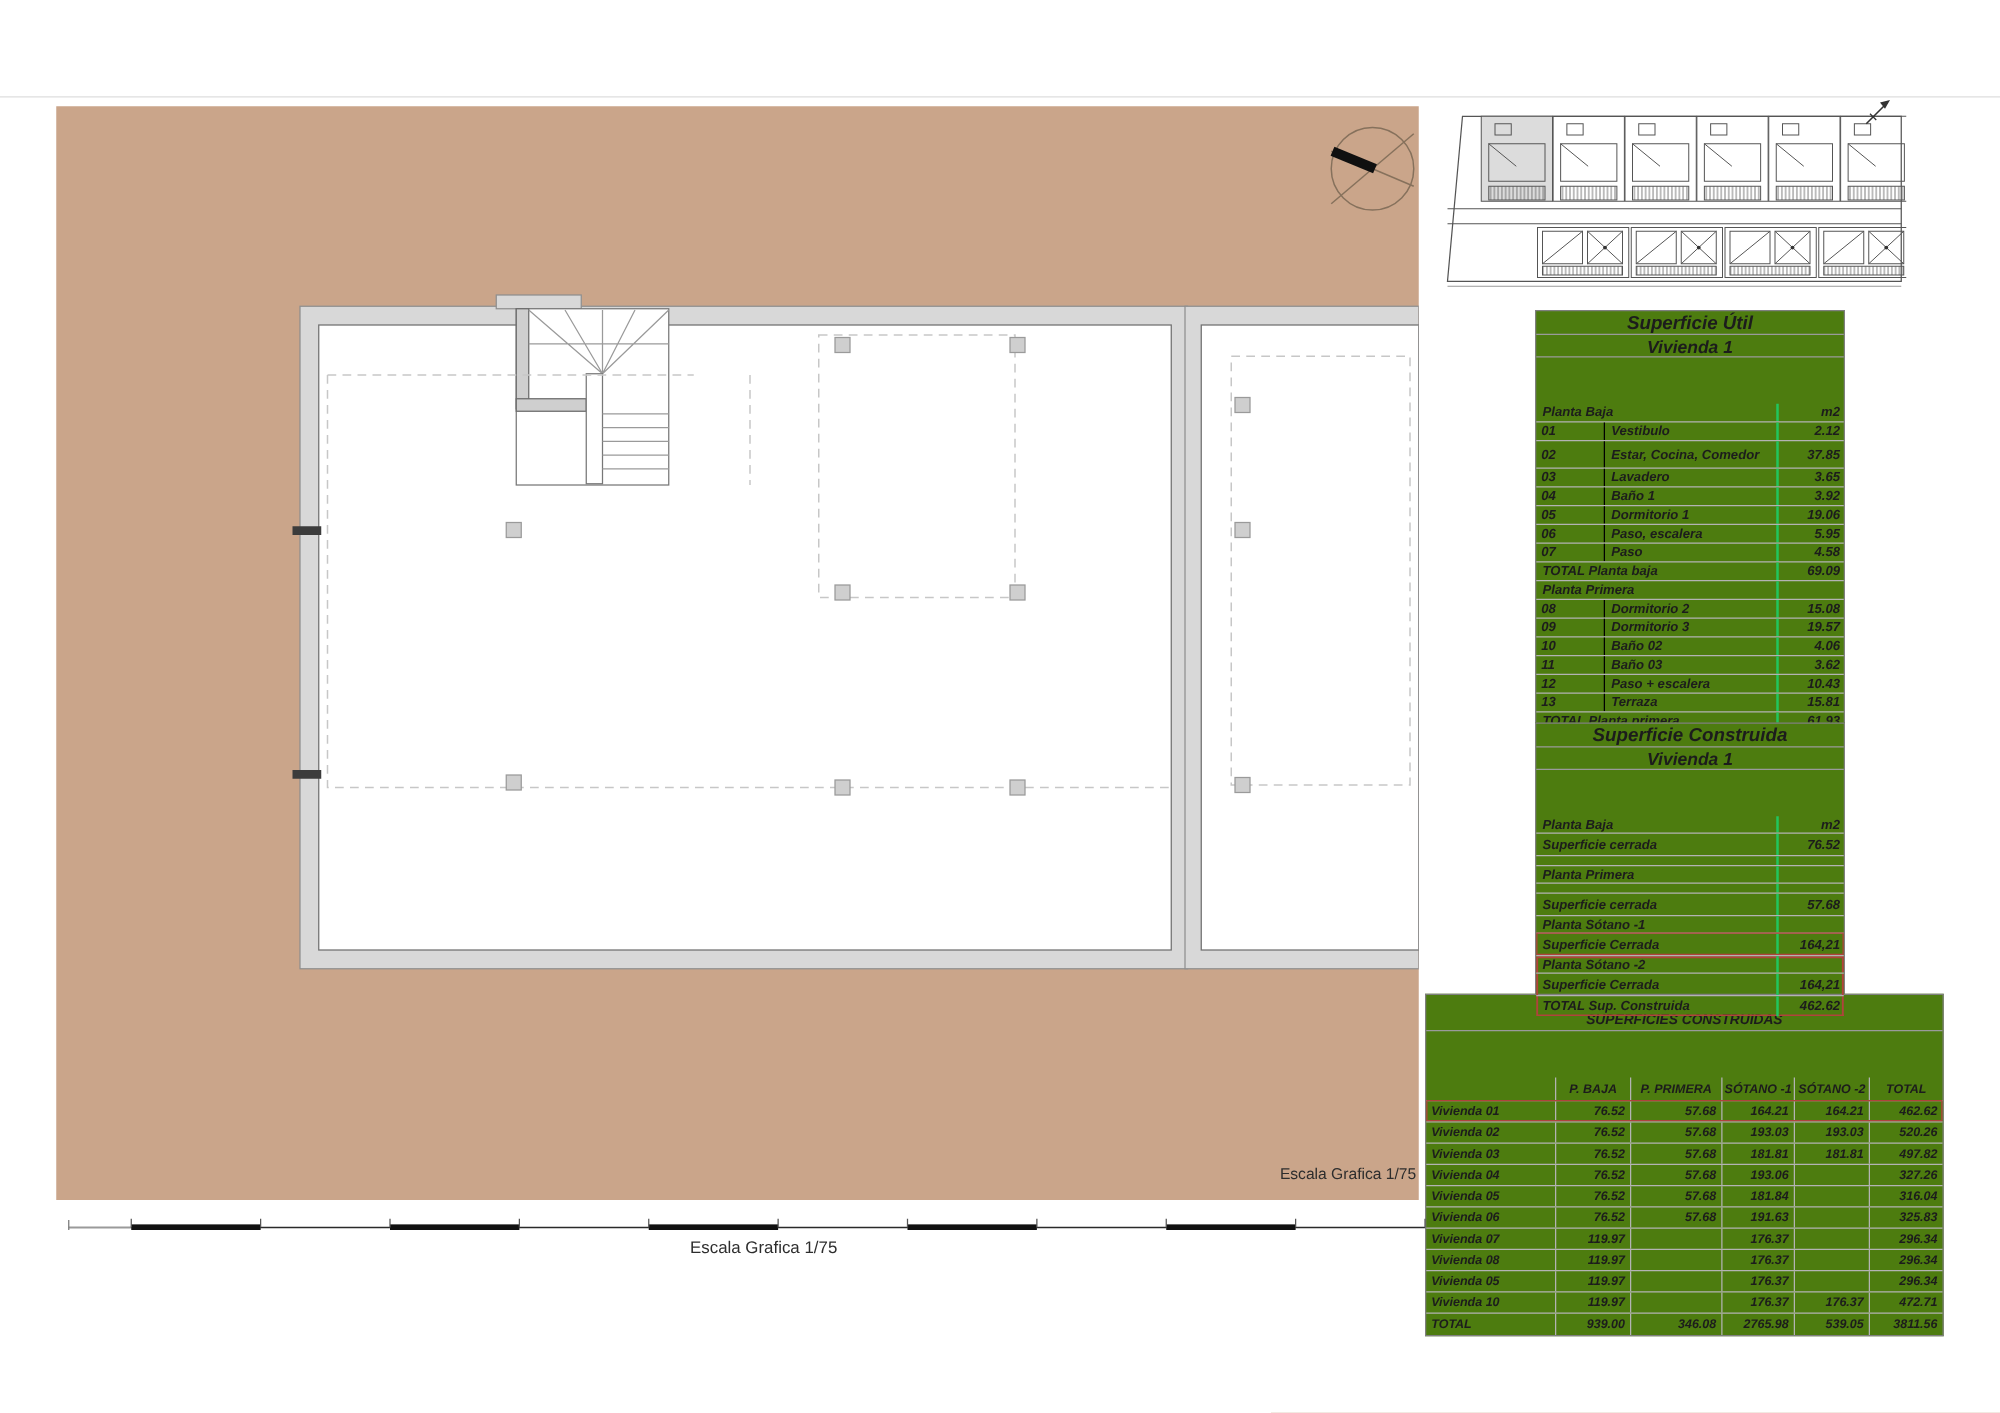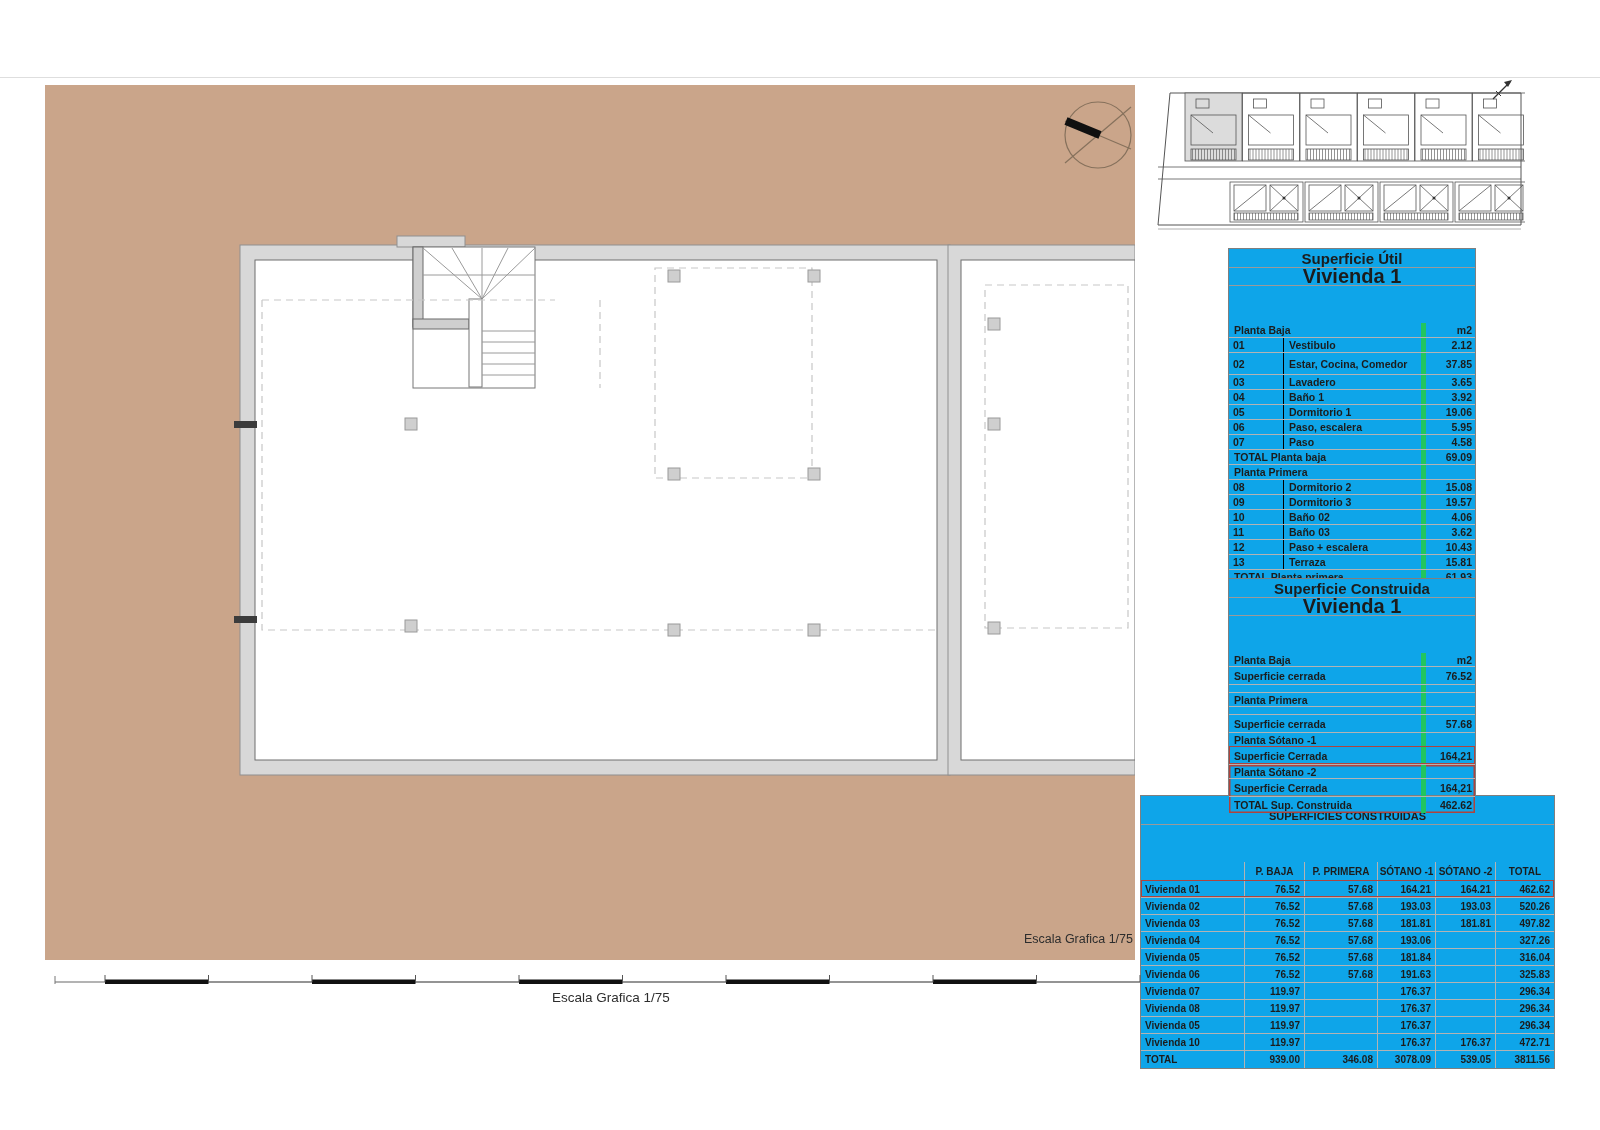--- a/index.html
+++ b/index.html
@@ -6,36 +6,36 @@
   body{width:1600px;height:1130px;position:relative;overflow:hidden;
        font-family:"Liberation Sans",sans-serif;color:#1c1c1c;}
   .abs{position:absolute;}
 
   
   .sheet-topline{left:0;top:77px;width:1600px;height:1px;background:#dedede;}
   .tan{left:45px;top:85px;width:1090px;height:875px;background:#caa58a;}
   .scale-bottom{left:552px;top:990px;font-size:13.5px;color:#2d2d2d;}
 
   
-  .tbl{background:#0ea5e9;border:1px solid #7f7f7f;font-size:10.5px;font-weight:bold;}
+  .tbl{background:#4d7c0f;border:1px solid #7f7f7f;font-size:10.5px;font-weight:bold;font-style:italic;}
   .t1{left:1228px;top:248px;width:246px;}
   .t2{left:1228px;top:578px;width:246px;}
   .t3{left:1140px;top:795px;width:413px;font-size:10px;}
   .t-title{height:18px;display:flex;align-items:center;justify-content:center;
            font-size:15px;border-bottom:1px solid #9a9a9a;}
   .t-sub{height:17px;display:flex;align-items:center;justify-content:center;
-         font-size:20px;border-bottom:1px solid #9a9a9a;}
+         font-size:14px;border-bottom:1px solid #9a9a9a;}
   .t3 .t-title{font-size:11px;height:16px;margin-top:12px;}
 
   .trow{display:grid;align-items:center;border-top:1px solid #b3b3b3;position:relative;}
   .tbody .trow:first-child{border-top:none;margin-top:37px;}
   .c{height:100%;display:flex;align-items:center;overflow:hidden;white-space:nowrap;}
   .c.num{padding-left:4px;}
   .c.lbl{padding-left:5px;}
-  .c.val{justify-content:flex-end;padding-right:3px;border-left:5px solid #22c55e;}
+  .c.val{justify-content:flex-end;padding-right:3px;border-left:2px solid #22c55e;}
 
   
   .t1 .trow{grid-template-columns:54px 138px 1fr;min-height:14px;}
   .t1 .trow.tall{min-height:21px;}
   .t1 .span2{grid-column:1/3;padding-left:5px;}
   .t1 .trow.item .lbl{border-left:1px solid #000000;}
 
   
   .t2 .trow{grid-template-columns:1fr 54px;}
   .t2 .trow.section{min-height:13px;}
@@ -407,21 +407,21 @@
         <div class="c ">119.97</div>
         <div class="c "></div>
         <div class="c ">176.37</div>
         <div class="c ">176.37</div>
         <div class="c ">472.71</div>
       </div>
       <div class="trow totalrow">
         <div class="c ">TOTAL</div>
         <div class="c ">939.00</div>
         <div class="c ">346.08</div>
-        <div class="c ">3078.09</div>
+        <div class="c ">2765.98</div>
         <div class="c ">539.05</div>
         <div class="c ">3811.56</div>
       </div>
     </div>
 </div>
 
 <svg class="abs" style="left:50px;top:968px;" width="1100" height="28" viewBox="0 0 1100 28">
   <line x1="5" y1="14" x2="55" y2="14" stroke="#9a9a9a" stroke-width="1.5"></line>
   <line x1="5" y1="8" x2="5" y2="16" stroke="#777" stroke-width="1"></line>
   <line x1="55" y1="14" x2="1090" y2="14" stroke="#2a2a2a" stroke-width="1.2"></line>

